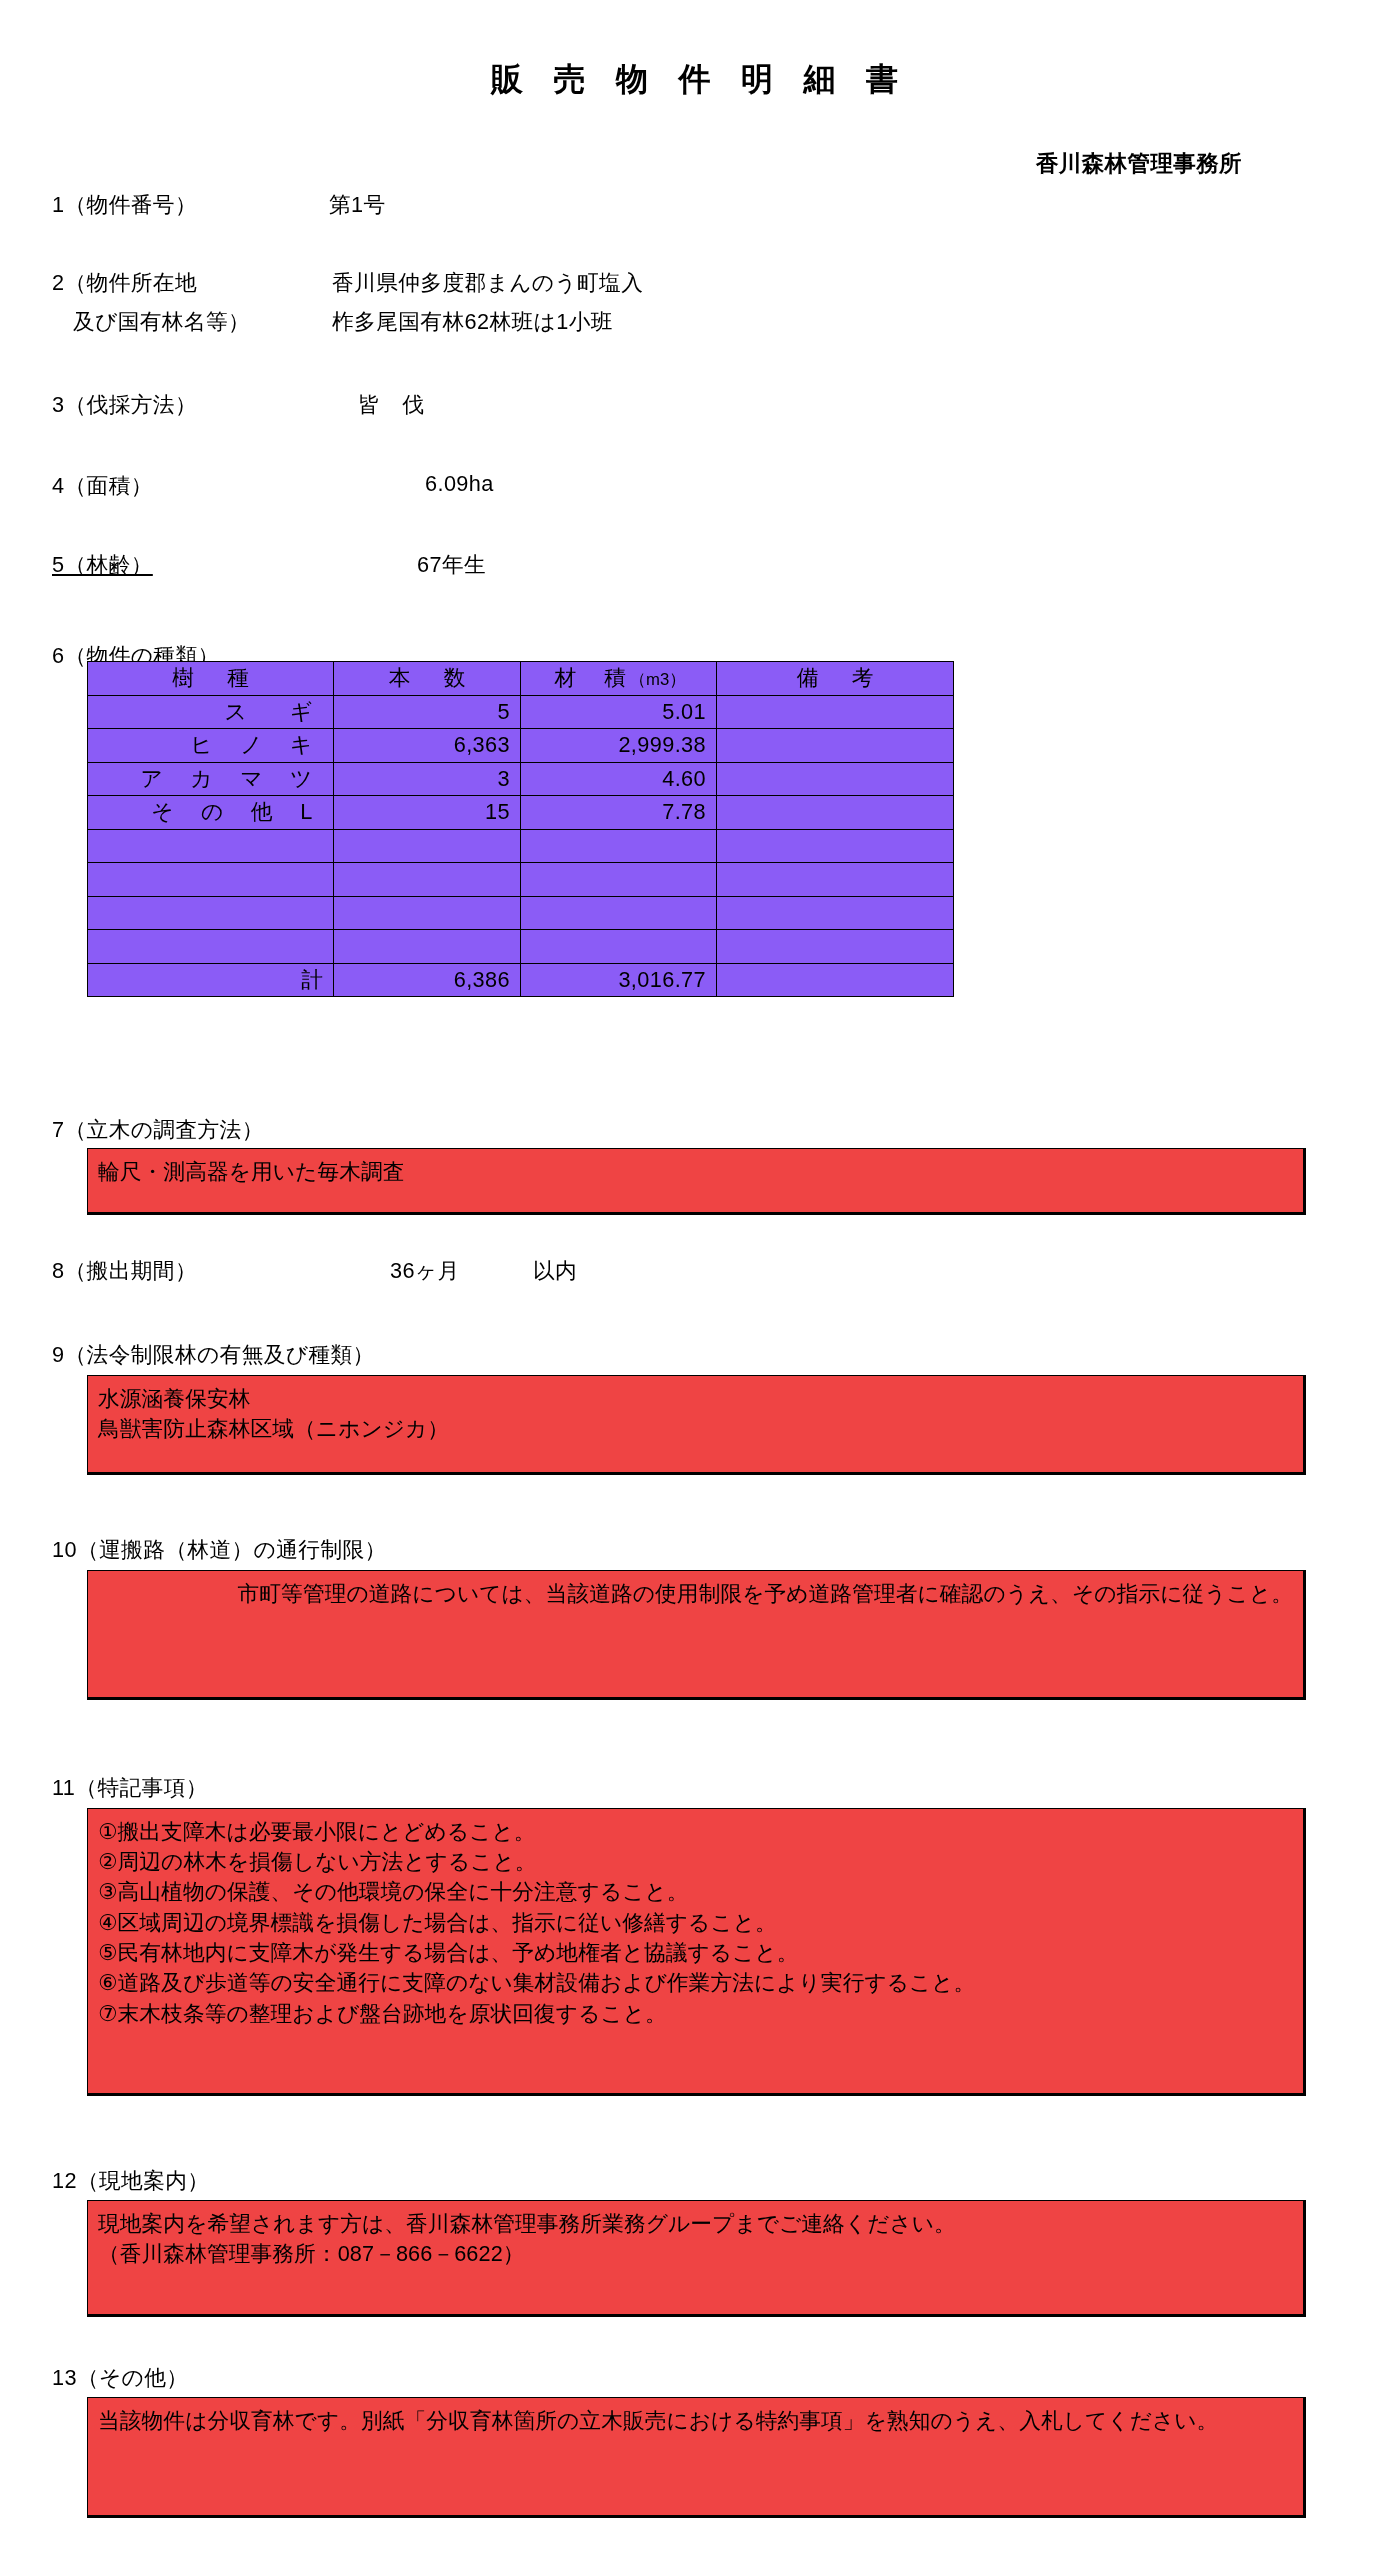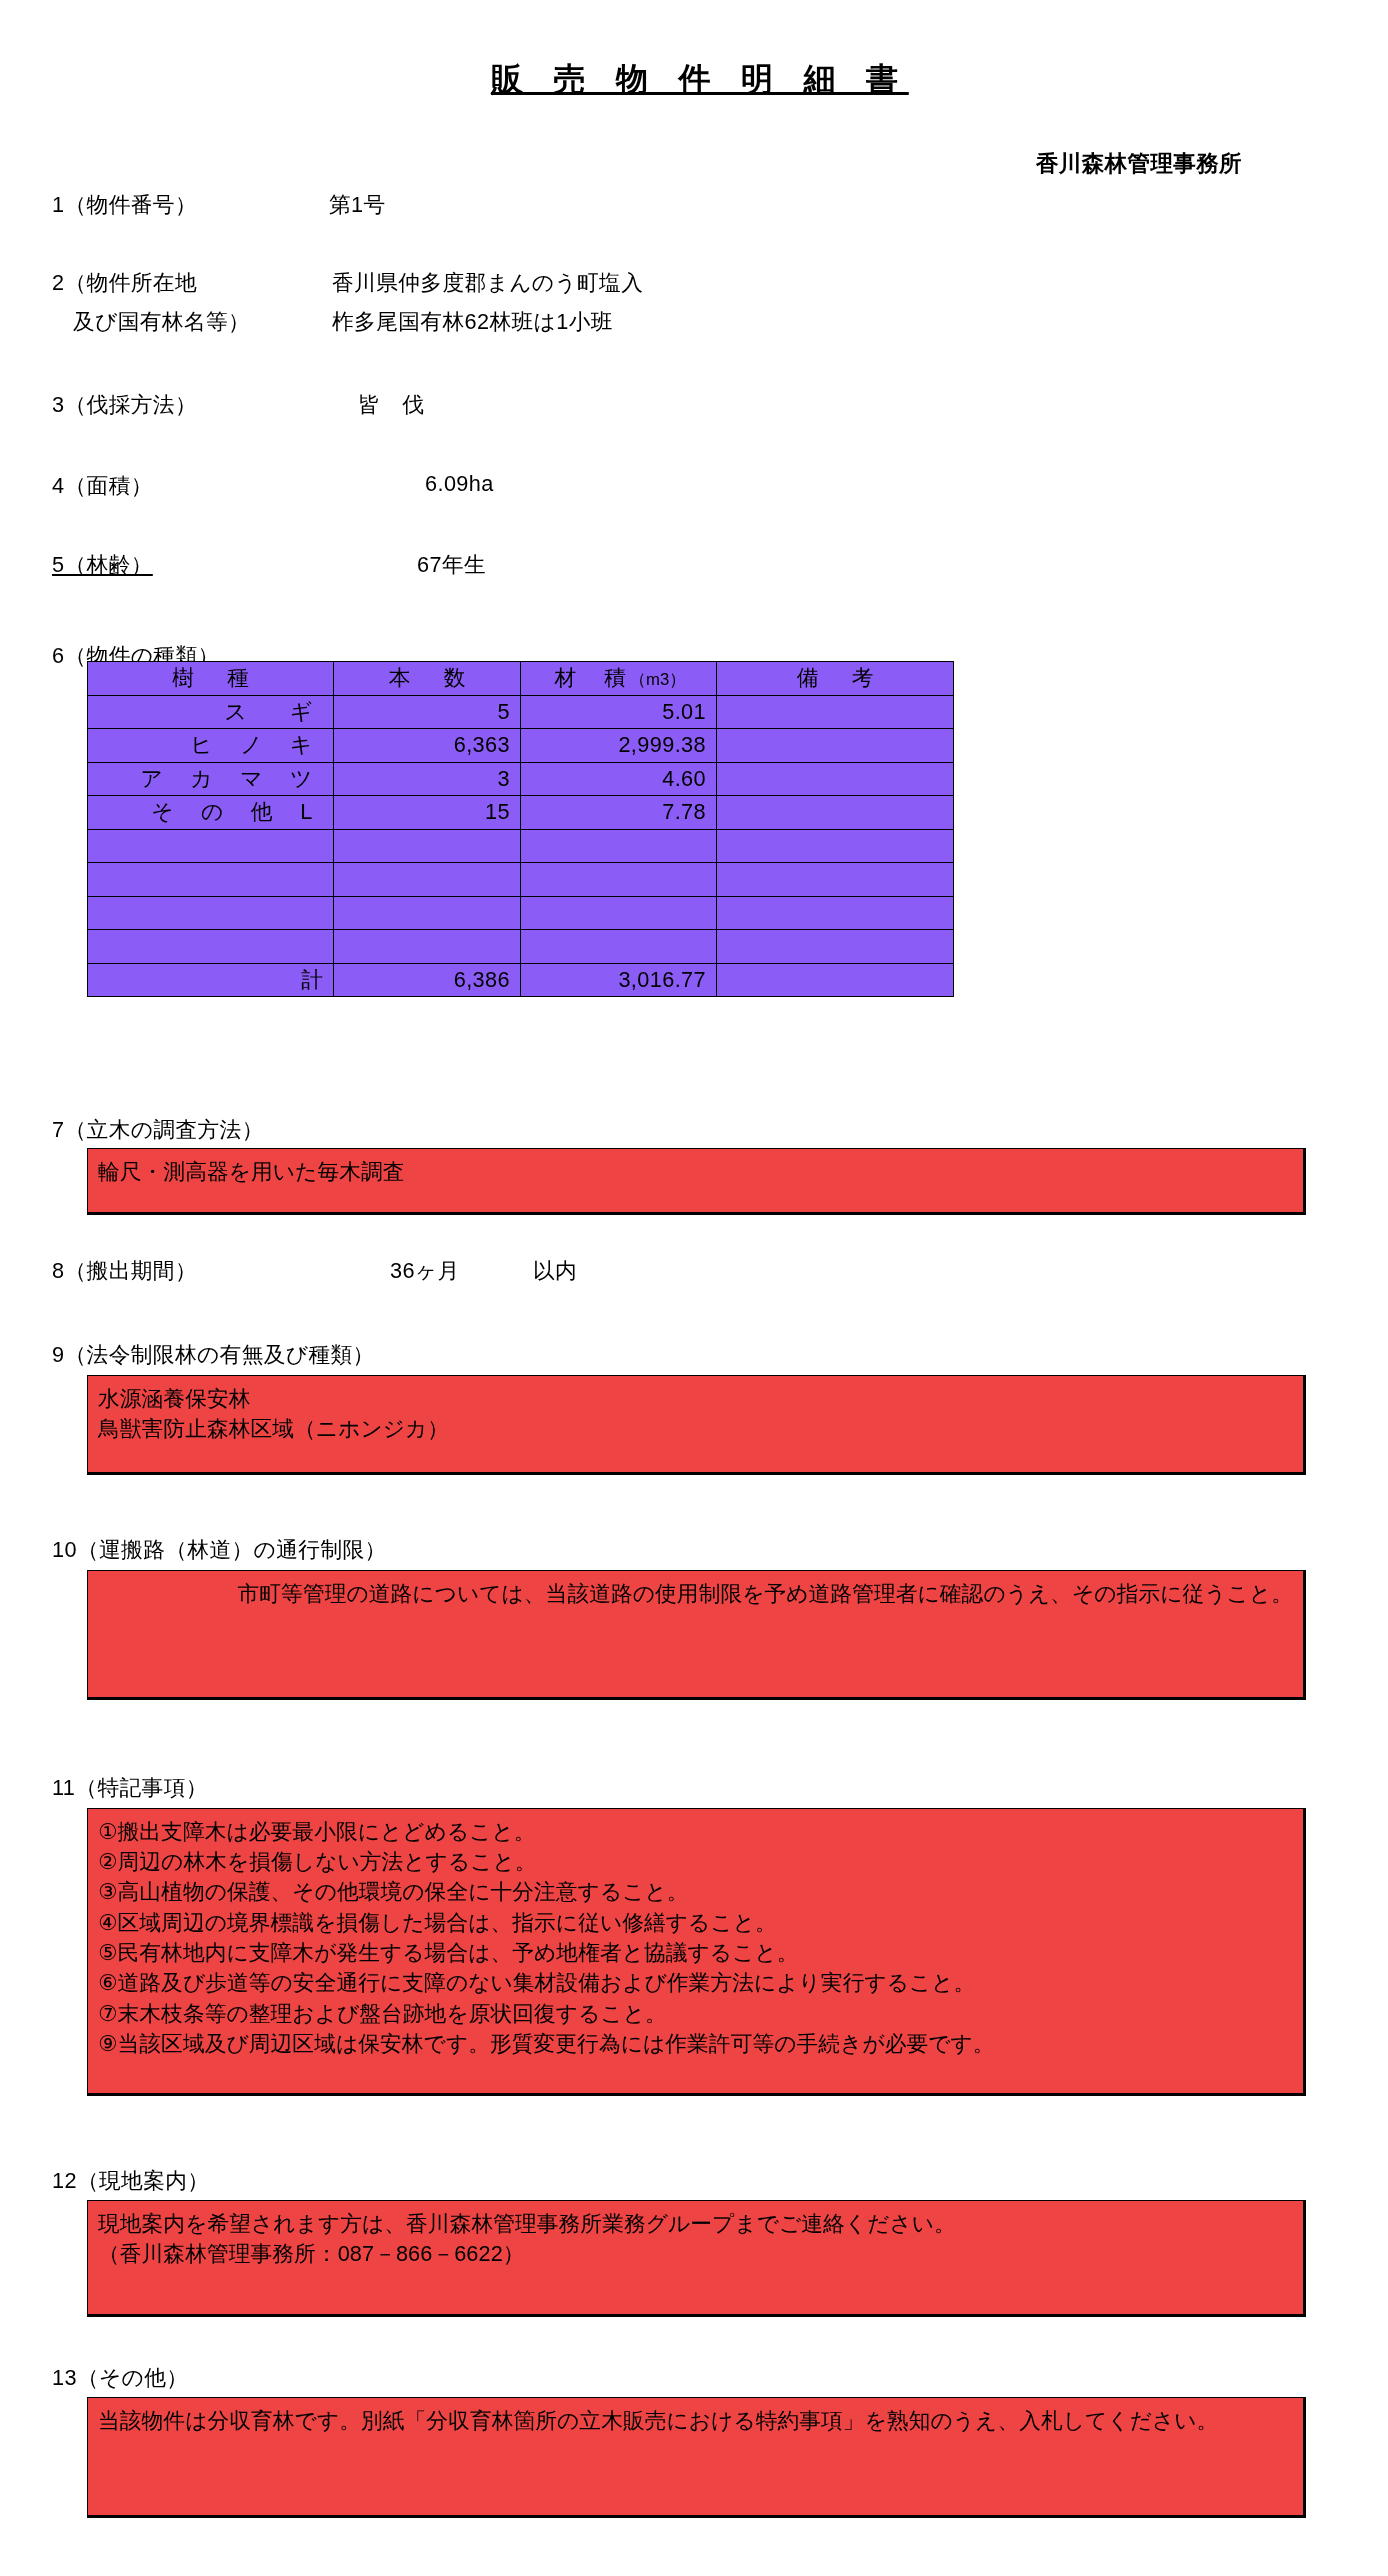--- a/index.html
+++ b/index.html
@@ -25,21 +25,20 @@
     position: absolute;
     left: 0;
     top: 62px;
     width: 1389px;
     text-align: center;
     font-size: 32px;
     font-weight: bold;
     letter-spacing: 10.8px;
     text-indent: 10.8px;
     line-height: 1.1;
-    text-decoration: underline;
   }
   .office-name {
     position: absolute;
     right: 147px;
     top: 148px;
     font-size: 22.5px;
     font-weight: bold;
     letter-spacing: 0.4px;
     white-space: nowrap;
   }
@@ -250,21 +249,20 @@
 
   <div class="sec-cap" style="left:52px; top:1773px;">11（特記事項）</div>
   <div class="framed tight" style="top:1808px; height:288px;">
     <span class="ln">①搬出支障木は必要最小限にとどめること。</span>
     <span class="ln">②周辺の林木を損傷しない方法とすること。</span>
     <span class="ln">③高山植物の保護、その他環境の保全に十分注意すること。</span>
     <span class="ln">④区域周辺の境界標識を損傷した場合は、指示に従い修繕すること。</span>
     <span class="ln">⑤民有林地内に支障木が発生する場合は、予め地権者と協議すること。</span>
     <span class="ln">⑥道路及び歩道等の安全通行に支障のない集材設備および作業方法により実行すること。</span>
     <span class="ln">⑦末木枝条等の整理および盤台跡地を原状回復すること。</span>
-    <span class="ln">⑨当該区域及び周辺区域は保安林です。形質変更行為には作業許可等の手続きが必要です。</span>
   </div>
 
   <div class="sec-cap" style="left:52px; top:2166px;">12（現地案内）</div>
   <div class="framed" style="top:2200px; height:117px;">
     <span class="ln">現地案内を希望されます方は、香川森林管理事務所業務グループまでご連絡ください。</span>
     <span class="ln">（香川森林管理事務所：087－866－6622）</span>
   </div>
 
   <div class="sec-cap" style="left:52px; top:2363px;">13（その他）</div>
   <div class="framed wrap" style="top:2397px; height:121px;">

